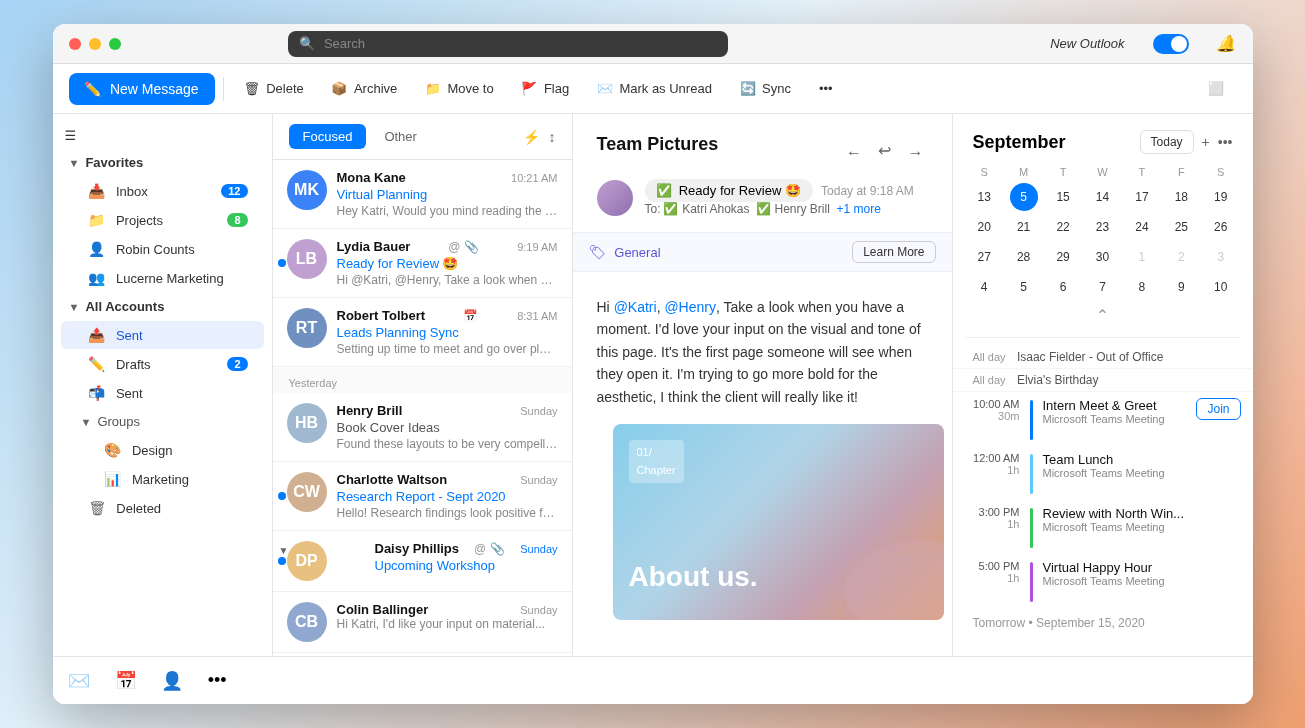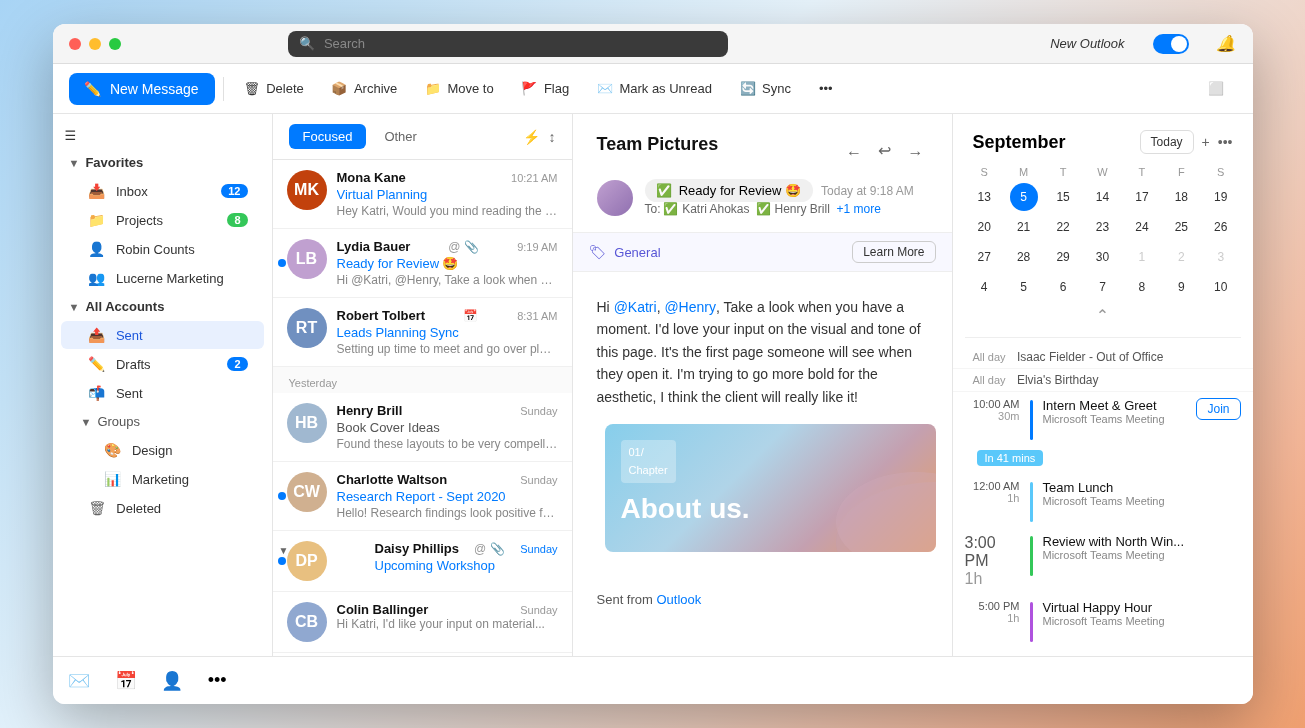--- a/index.html
+++ b/index.html
@@ -293,24 +293,24 @@
     .email-body {
       padding: 24px;
       font-size: 14px;
       line-height: 1.6;
       color: #333;
     }
     .mention { color: #007aff; font-weight: 500; }
     .email-image {
       width: 100%;
       max-width: 100%;
-      height: 128px;
+      height: 196px;
       background: linear-gradient(135deg, #87ceeb 0%, #b0d4e8 40%, #c4a0b0 70%, #e8a060 100%);
       border-radius: 8px;
-      margin: 16px 8px;
+      margin: 16px 16px;
       display: flex;
       align-items: flex-start;
       padding: 16px;
       overflow: hidden;
       position: relative;
     }
     .chapter-badge {
       background: rgba(255,255,255,0.3);
       color: #fff;
       font-size: 11px;
@@ -562,21 +562,21 @@
       <div class="tabs-row">
         <button class="tab-btn active">Focused</button>
         <button class="tab-btn">Other</button>
         <div class="tabs-actions">
           <span>⚡</span>
           <span>↕</span>
         </div>
       </div>
 
       <div class="msg-item">
-        <div class="msg-avatar" style="background:#c2410c;">MK</div>
+        <div class="msg-avatar" style="background:#3b82f6;">MK</div>
         <div class="msg-content">
           <div class="msg-top">
             <span class="msg-from">Mona Kane</span>
             <span class="msg-time">10:21 AM</span>
           </div>
           <div class="msg-subject">Virtual Planning</div>
           <div class="msg-preview">Hey Katri, Would you mind reading the draft...</div>
         </div>
       </div>
 
@@ -857,38 +857,35 @@
           <div style="color:#999;">30m</div>
         </div>
         <div class="event-bar" style="background:#007aff;height:40px;"></div>
         <div class="event-info">
           <div class="event-title">Intern Meet &amp; Greet</div>
           <div class="event-sub">Microsoft Teams Meeting</div>
         </div>
         <button class="event-join-btn">Join</button>
       </div>
 
-      <div style="padding:2px 12px 4px;">
-        <span class="in-mins-badge">In 41 mins</span>
-      </div>
 
       <div class="event-item">
         <div style="font-size:11px;color:#555;width:55px;text-align:right;flex-shrink:0;">
           <div>12:00 AM</div>
           <div style="color:#999;">1h</div>
         </div>
         <div class="event-bar" style="background:#5ac8fa;height:40px;"></div>
         <div class="event-info">
           <div class="event-title">Team Lunch</div>
           <div class="event-sub">Microsoft Teams Meeting</div>
         </div>
       </div>
 
       <div class="event-item">
-        <div style="font-size:16px;color:#555;width:55px;text-align:left;flex-shrink:0;">
+        <div style="font-size:11px;color:#555;width:55px;text-align:right;flex-shrink:0;">
           <div>3:00 PM</div>
           <div style="color:#999;">1h</div>
         </div>
         <div class="event-bar" style="background:#34c759;height:40px;"></div>
         <div class="event-info">
           <div class="event-title">Review with North Win...</div>
           <div class="event-sub">Microsoft Teams Meeting</div>
         </div>
       </div>
 

